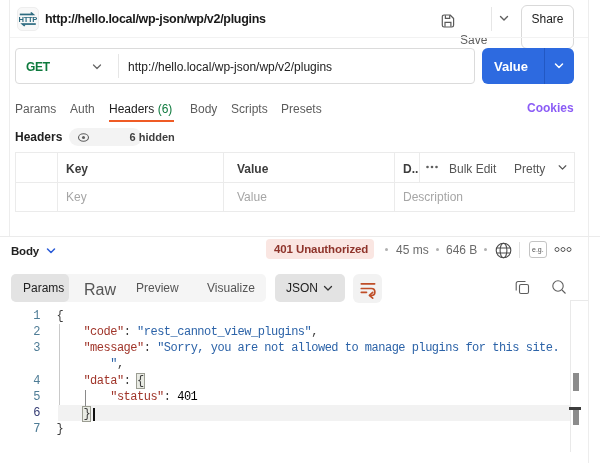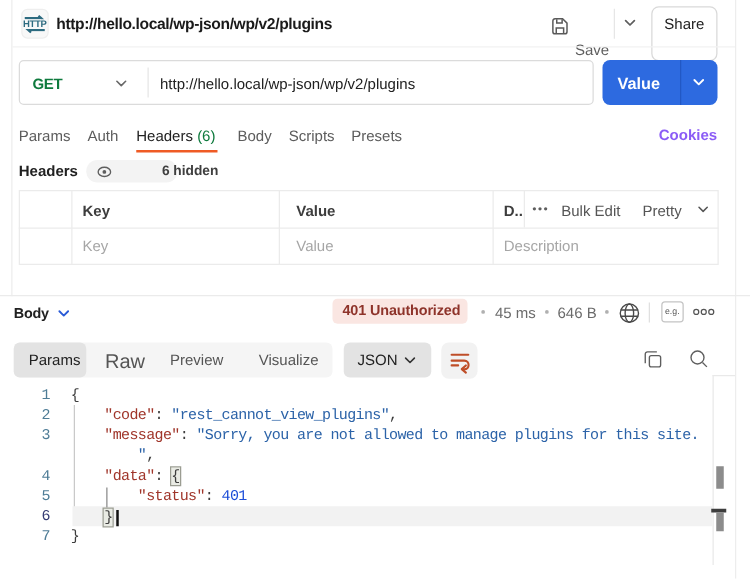--- a/index.html
+++ b/index.html
@@ -155,21 +155,21 @@
 <svg class="abs" style="left:551px; top:279px;" width="16" height="16" viewBox="0 0 16 16">
   <circle cx="7" cy="7" r="5.2" fill="none" stroke="#5e5e5e" stroke-width="1.1"></circle>
   <path d="M11 11 L14.5 14.5" stroke="#5e5e5e" stroke-width="1.1"></path>
 </svg>
 
 <style>
   .ln { position:absolute; left:20px; width:20.5px; text-align:right; font-family:"Liberation Mono", monospace; font-size:12px; line-height:16px; color:#4e7c96; }
   .cl { position:absolute; left:56.6px; font-family:"Liberation Mono", monospace; font-size:12px; letter-spacing:-0.5px; line-height:16px; white-space:pre; color:#3d3d3d; }
   .k { color:#a0352a; }
   .s { color:#2c63a8; }
-  .n { color:#1d4ed8; }
+  .n { color:#000000; }
   .bm { background:#e9ebe4; outline:1px solid #9b9d92; }
 </style>
 
 <div class="abs" style="left:570px; top:300px; width:1px; height:152px; background:#e9e9e9;"></div>
 <div class="abs" style="left:570px; top:300px; width:18px; height:1px; background:#e9e9e9;"></div>
 
 <div class="abs" style="left:58px; top:404.5px; width:512px; height:16.5px; background:#f2f2f2;"></div>
 
 <div class="abs" style="left:59px; top:324px; width:1px; height:81px; background:#c9c9c9;"></div>
 <div class="abs" style="left:85.4px; top:389.8px; width:1px; height:16.3px; background:#8a8a8a;"></div>

